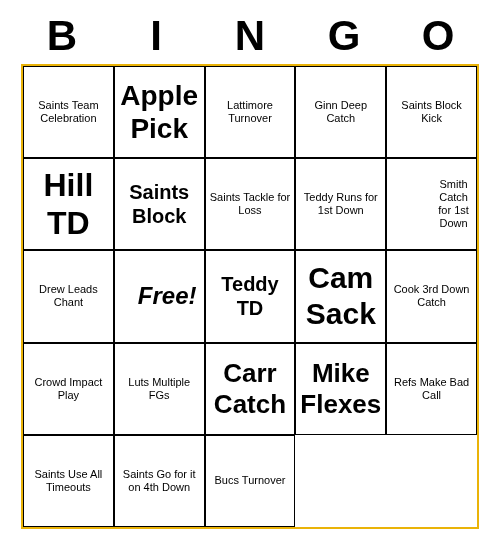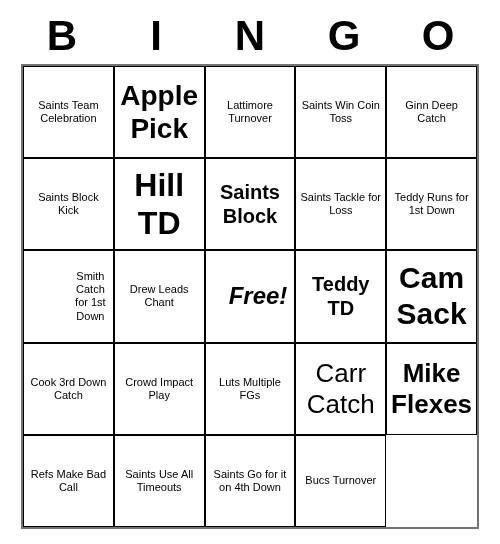--- a/index.html
+++ b/index.html
@@ -26,21 +26,21 @@
       font-weight: bold;
       font-family: Arial, sans-serif;
       padding: 2px 0;
     }
     .bingo-grid {
       display: grid;
       grid-template-columns: repeat(5, 1fr);
       grid-template-rows: repeat(5, 1fr);
       width: 458px;
       height: 465px;
-      border: 2px solid #737373;
+      border: 2px solid #eab308;
     }
     .bingo-cell {
       border: 1px solid #000;
       display: flex;
       align-items: center;
       justify-content: center;
       text-align: center;
       padding: 3px;
       font-family: Arial, sans-serif;
     }
@@ -62,23 +62,20 @@
 
 <div class="bingo-grid" id="bingo-grid">
 <div class="bingo-cell">
       <span style="font-size: 11px;">Saints Team Celebration</span>
     </div>
     <div class="bingo-cell">
       <span style="font-size: 28px; font-weight: bold;">Apple Pick</span>
     </div>
     <div class="bingo-cell">
       <span style="font-size: 11px;">Lattimore Turnover</span>
-    </div>
-    <div class="bingo-cell">
-      <span style="font-size: 11px;">Saints Win Coin Toss</span>
     </div>
     <div class="bingo-cell">
       <span style="font-size: 11px;">Ginn Deep Catch</span>
     </div>
     <div class="bingo-cell">
       <span style="font-size: 11px;">Saints Block Kick</span>
     </div>
     <div class="bingo-cell">
       <span style="font-size: 32px; font-weight: bold;">Hill TD</span>
     </div>
@@ -109,21 +106,21 @@
     <div class="bingo-cell">
       <span style="font-size: 11px;">Cook 3rd Down Catch</span>
     </div>
     <div class="bingo-cell">
       <span style="font-size: 11px;">Crowd Impact Play</span>
     </div>
     <div class="bingo-cell">
       <span style="font-size: 11px;">Luts Multiple FGs</span>
     </div>
     <div class="bingo-cell">
-      <span style="font-size: 26px; font-weight: normal;">Carr Catch</span>
+      <span style="font-size: 26px; font-weight: bold;">Carr Catch</span>
     </div>
     <div class="bingo-cell">
       <span style="font-size: 26px; font-weight: bold;">Mike Flexes</span>
     </div>
     <div class="bingo-cell">
       <span style="font-size: 11px;">Refs Make Bad Call</span>
     </div>
     <div class="bingo-cell">
       <span style="font-size: 11px;">Saints Use All Timeouts</span>
     </div>

